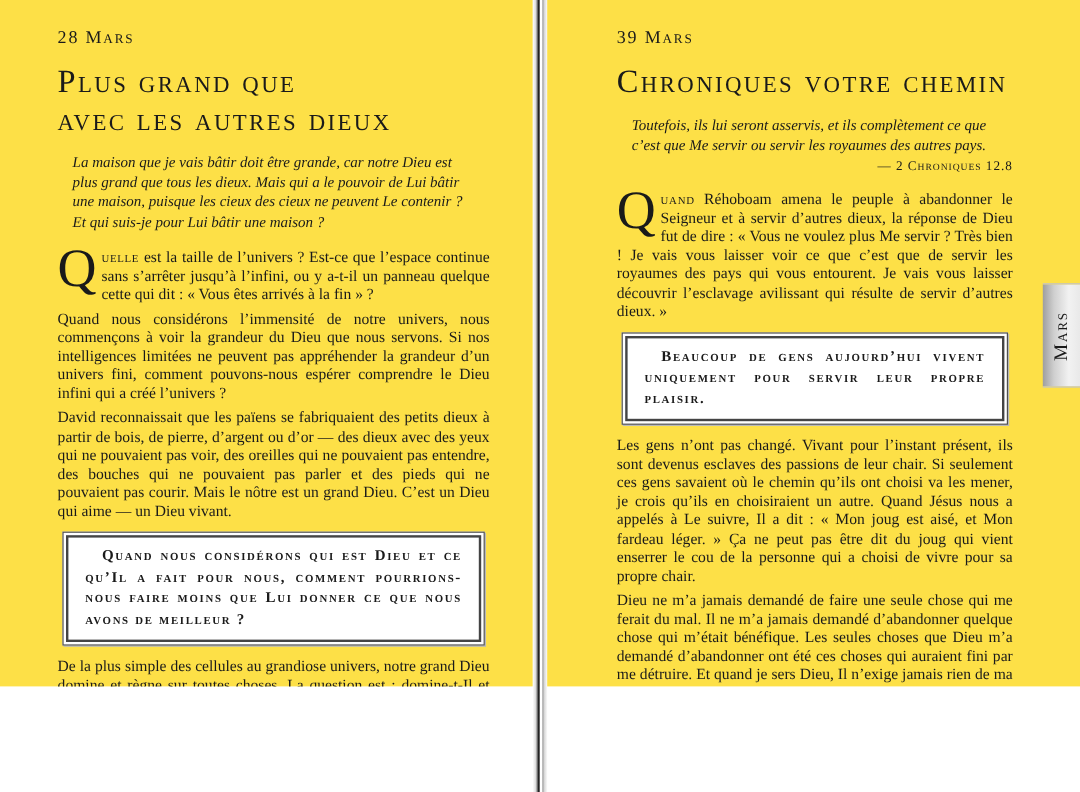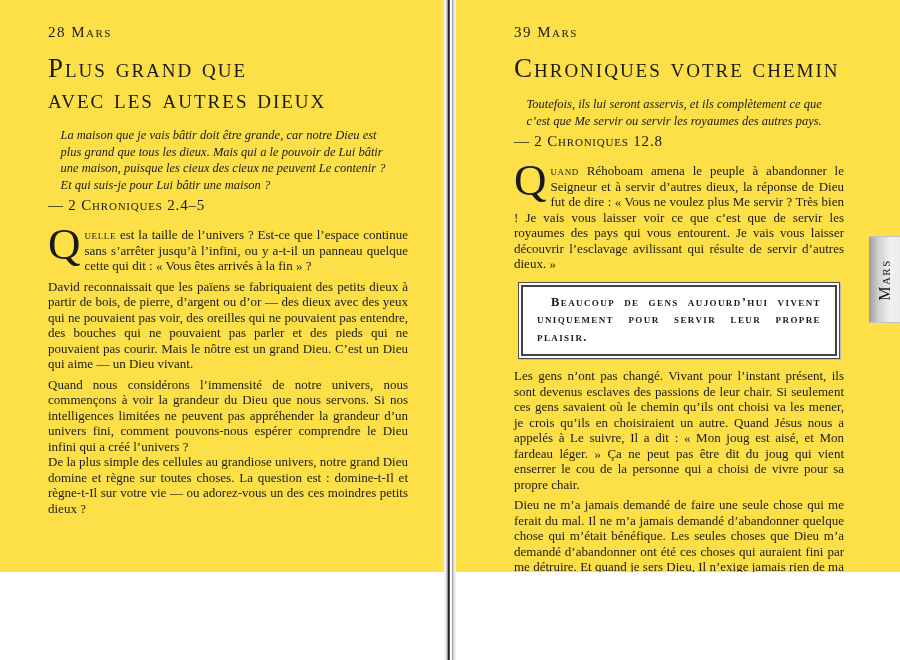--- a/index.html
+++ b/index.html
@@ -40,23 +40,23 @@
   .epigraph {
     margin: 12px auto 0 auto;
     font-style: italic;
     font-size: 12.5px;
     line-height: 16.5px;
   }
   .page-left  .epigraph { max-width: 335px; }
   .page-right .epigraph { max-width: 305px; }
   .scripture-ref {
     margin-top: 4px;
-    text-align: left;
+    text-align: right;
     font-variant: small-caps;
-    font-size: 15px;
+    font-size: 11px;
     letter-spacing: 0.8px;
   }
   .body-text { margin-top: 13px; }
   .para {
     font-size: 13px;
     line-height: 15.5px;
     text-align: justify;
   }
   .para + .para { margin-top: 5px; }
   .dropcap {
@@ -117,30 +117,32 @@
 
 <div class="page page-left">
   <div class="date-heading">28 Mars</div>
 
   <h1 class="chapter-title">
     <span>Plus grand que</span><br>
     <span>avec les autres dieux</span>
   </h1>
 
   <div class="epigraph">La maison que je vais bâtir doit être grande, car notre Dieu est plus grand que tous les dieux. Mais qui a le pouvoir de Lui bâtir une maison, puisque les cieux des cieux ne peuvent Le contenir ? Et qui suis-je pour Lui bâtir une maison ?</div>
-  <div class="scripture-ref">— 2 Chroniques 2.4–5</div>
 
   <div class="body-text">
     <p class="para">
       <span class="dropcap">Q</span><span class="lead-word">uelle</span><span> est la taille de l’univers ? Est-ce que l’espace continue sans s’arrêter jusqu’à l’infini, ou y a-t-il un panneau quelque cette qui dit : « Vous êtes arrivés à la fin » ?</span>
     </p>
+    <p class="para">Quand nous considérons l’immensité de notre univers, nous commençons à voir la grandeur du Dieu que nous servons. Si nos intelligences limitées ne peuvent pas appréhender la grandeur d’un univers fini, comment pouvons-nous espérer comprendre le Dieu infini qui a créé l’univers ?</p>
     <p class="para">David reconnaissait que les païens se fabriquaient des petits dieux à partir de bois, de pierre, d’argent ou d’or — des dieux avec des yeux qui ne pouvaient pas voir, des oreilles qui ne pouvaient pas entendre, des bouches qui ne pouvaient pas parler et des pieds qui ne pouvaient pas courir. Mais le nôtre est un grand Dieu. C’est un Dieu qui aime — un Dieu vivant.</p>
-    <p class="para">Quand nous considérons l’immensité de notre univers, nous commençons à voir la grandeur du Dieu que nous servons. Si nos intelligences limitées ne peuvent pas appréhender la grandeur d’un univers fini, comment pouvons-nous espérer comprendre le Dieu infini qui a créé l’univers ?</p>
   </div>
 
+  <div class="callout-outer">
+    <div class="callout-inner">Quand nous considérons qui est Dieu et ce qu’Il a fait pour nous, comment pourrions-nous faire moins que Lui donner ce que nous avons de meilleur ?</div>
+  </div>
 
   <div class="body-text" style="margin-top:0">
     <p class="para">De la plus simple des cellules au grandiose univers, notre grand Dieu domine et règne sur toutes choses. La question est : domine-t-Il et règne-t-Il sur votre vie — ou adorez-vous un des ces moindres petits dieux ?</p>
   </div>
 
 </div>
 
 <div class="gutter"></div>
 
 <div class="page page-right">

